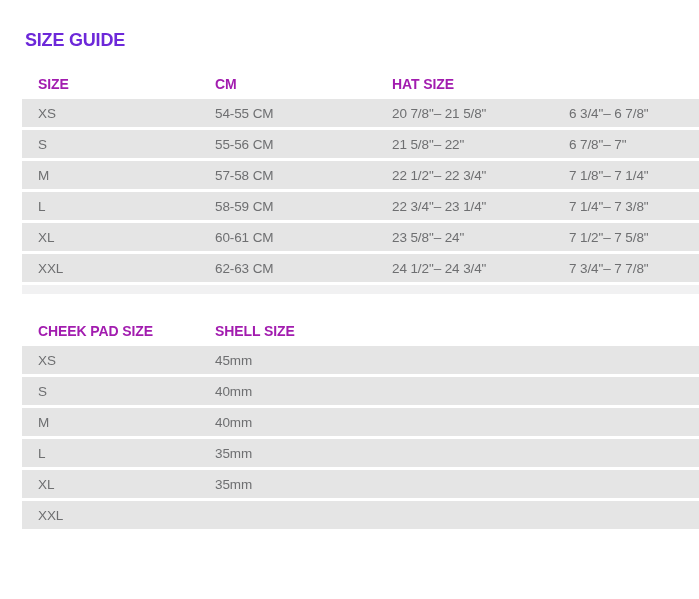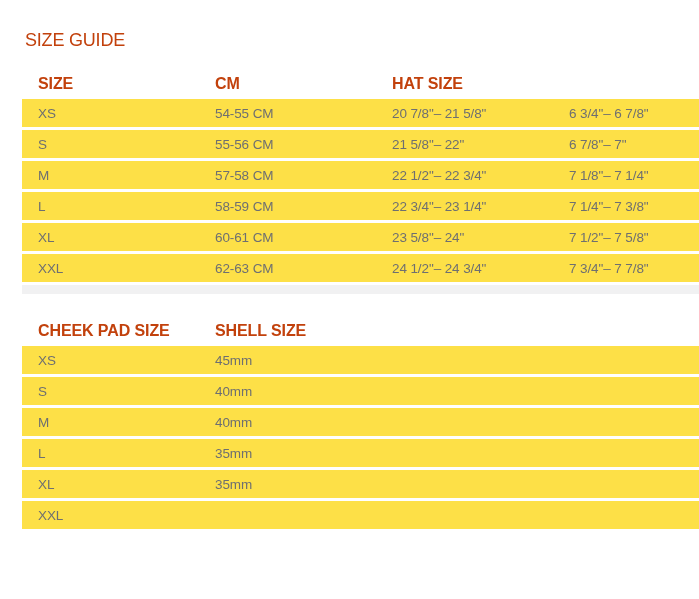--- a/index.html
+++ b/index.html
@@ -5,48 +5,48 @@
   * { box-sizing: border-box; margin: 0; padding: 0; }
   html, body {
     width: 699px; height: 599px;
     background: #ffffff;
     font-family: "Liberation Sans", sans-serif;
   }
   .page { width: 699px; height: 599px; background: #ffffff; overflow: hidden; position: relative; }
   .page-title {
     margin: 30px 0 0 25px;
     font-size: 18px;
-    font-weight: 400;
-    color: #c2410c;
+    font-weight: 700;
+    color: #6d28d9;
     letter-spacing: -0.2px;
   }
   .table-block { margin-left: 22px; }
   .header-row {
     display: flex;
     height: 30px;
     align-items: center;
     padding-left: 16px;
     background: #ffffff;
   }
   .header-row.t1 { margin-top: 18px; }
   .header-row.t2 { margin-top: 22px; }
   .hcell {
     width: 177px;
-    font-size: 16px;
+    font-size: 14px;
     font-weight: 700;
-    color: #c2410c;
+    color: #a21caf;
     letter-spacing: -0.1px;
     flex: 0 0 auto;
   }
   .data-row {
     display: flex;
     height: 28px;
     align-items: center;
     padding-left: 16px;
-    background: #fde047;
+    background: #e5e5e5;
     margin-bottom: 3px;
   }
   .dcell {
     width: 177px;
     font-size: 13.5px;
     color: #6e6f71;
     letter-spacing: -0.1px;
     flex: 0 0 auto;
     white-space: nowrap;
   }

